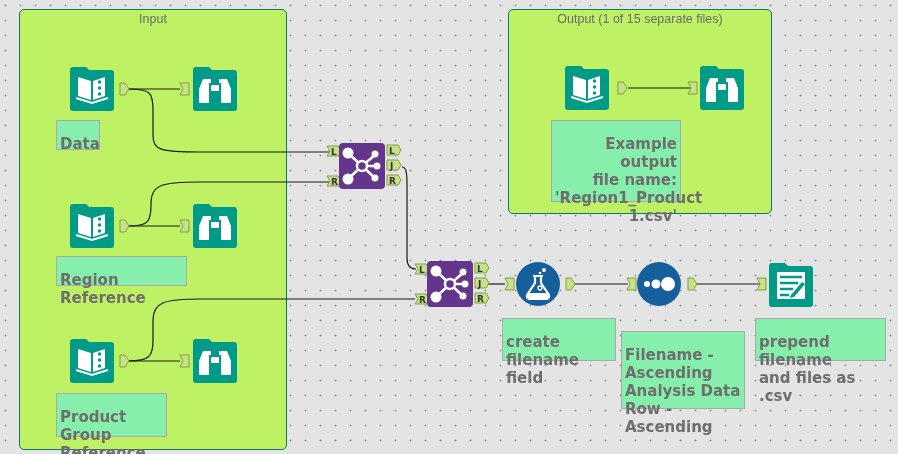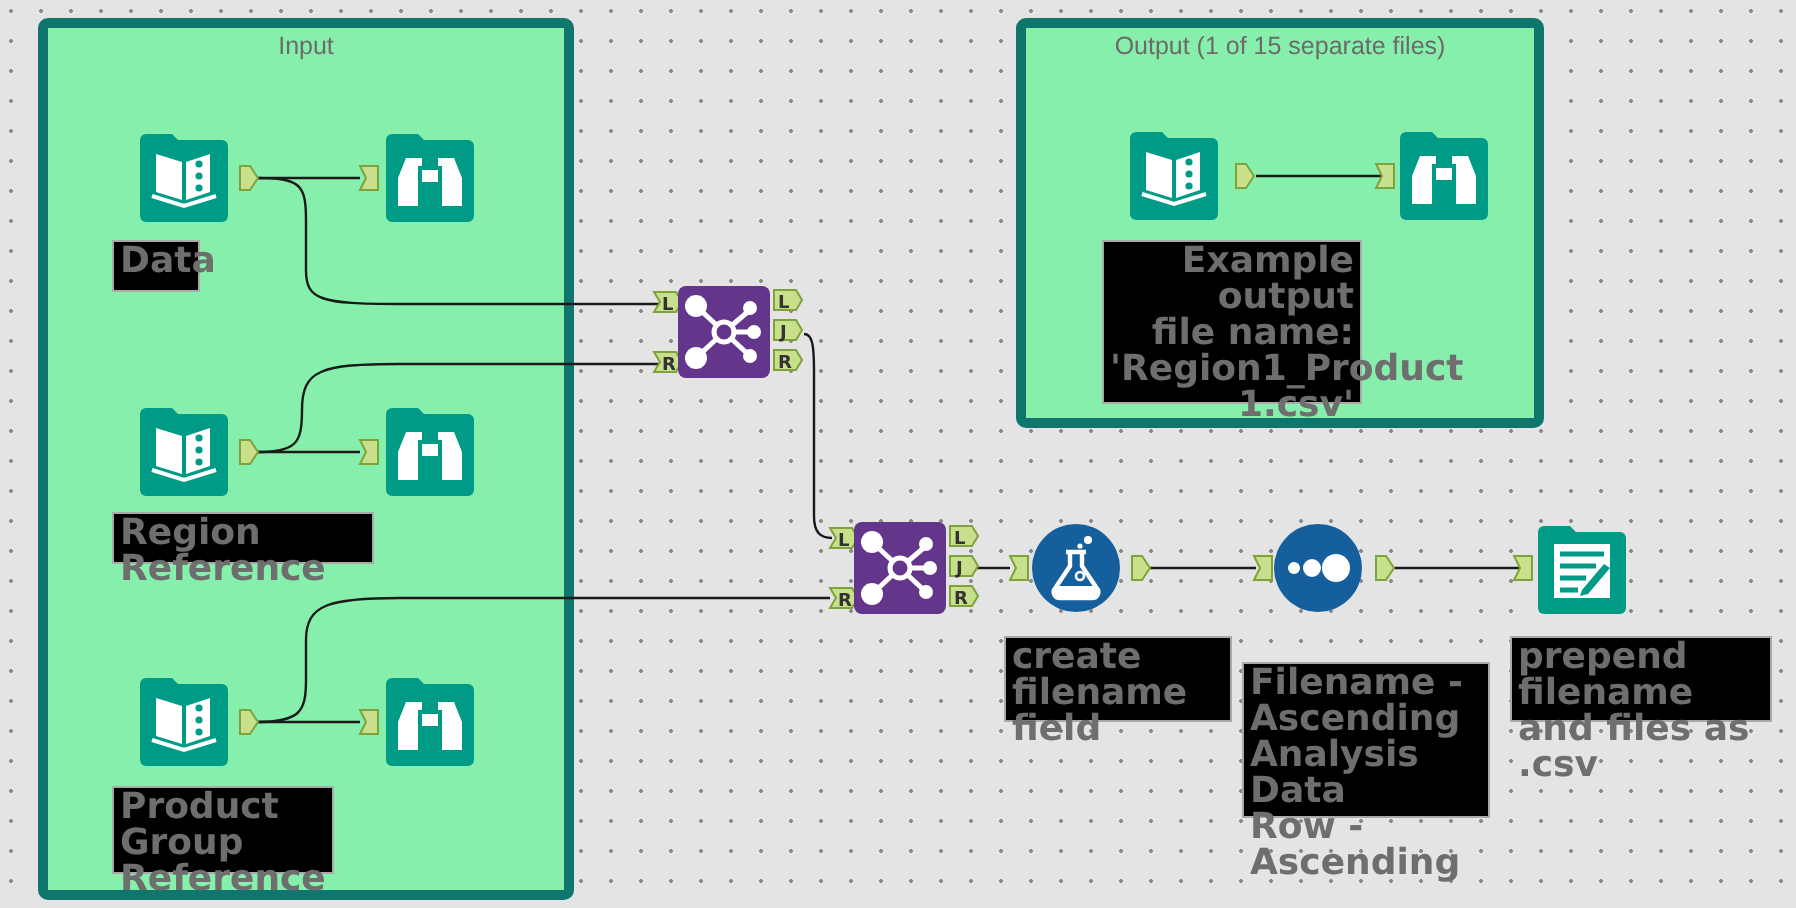--- a/index.html
+++ b/index.html
@@ -1,25 +1,25 @@
 <!DOCTYPE html>
 <html><head>
 <meta charset="utf-8">
 <style>
   html,body{margin:0;padding:0;}
   body{width:898px;height:454px;position:relative;overflow:hidden;
     background-color:#e4e4e4;
     background-image:radial-gradient(circle,#8a8a8a 0.8px,transparent 1.1px);
     background-size:15px 15px;background-position:-2px -2px;
     font-family:"DejaVu Sans","Liberation Sans",sans-serif;}
-  .container{position:absolute;background:#86efac;border:5px solid #0f766e;border-radius:5px;box-sizing:border-box;}
+  .container{position:absolute;background:#bef264;border:1px solid #0f766e;border-radius:5px;box-sizing:border-box;}
   .container-title{position:absolute;left:0;right:0;top:2px;text-align:center;font-family:"Liberation Sans",sans-serif;font-size:12.5px;color:#6b6b6b;}
   .tool{position:absolute;width:44px;height:44px;}
-  .anno{position:absolute;background:#000000;border:1px solid #a9a9a9;box-sizing:border-box;
-    font-family:"DejaVu Sans",sans-serif;font-weight:bold;font-size:18px;line-height:18px;color:#6e6e6e;padding:1px 3px;white-space:pre-line;}
+  .anno{position:absolute;background:#86efac;border:1px solid #a9a9a9;box-sizing:border-box;
+    font-family:"DejaVu Sans",sans-serif;font-weight:bold;font-size:15px;line-height:18px;color:#6e6e6e;padding:14px 3px;white-space:pre-line;}
   svg.wires{position:absolute;left:0;top:0;}
 </style>
 </head>
 <body>
 
 <div class="container" style="left:19px;top:9px;width:268px;height:441px;">
   <div class="container-title">Input</div>
 </div>
 <div class="container" style="left:508px;top:9px;width:264px;height:205px;">
   <div class="container-title">Output (1 of 15 separate files)</div>

